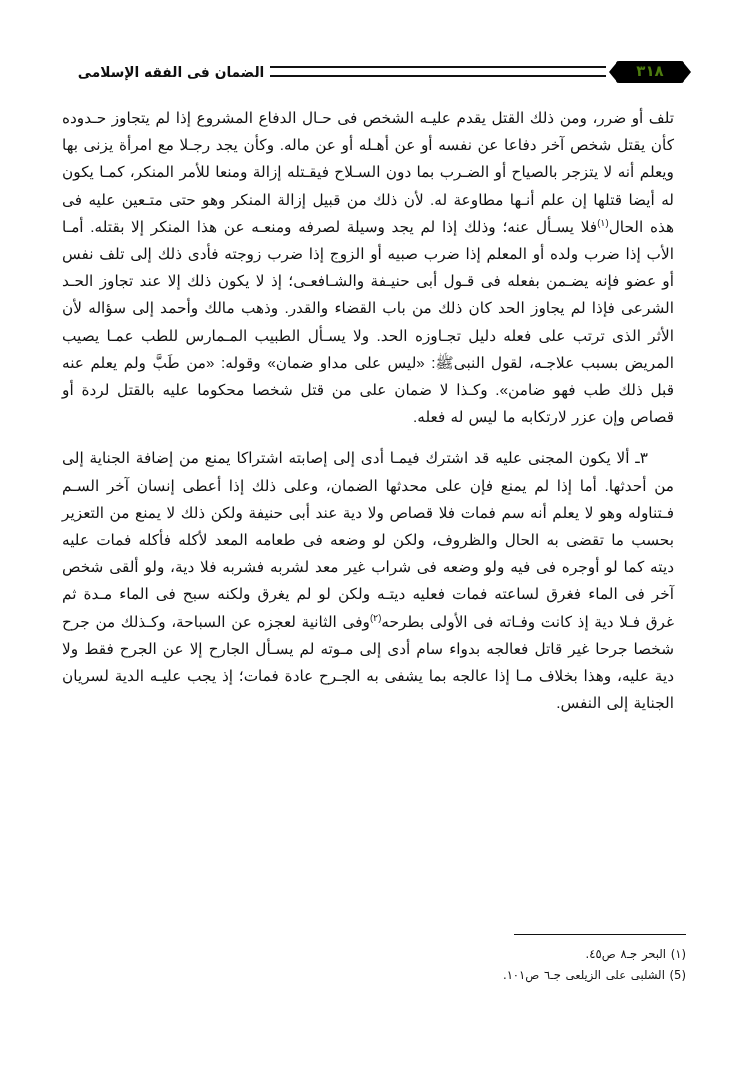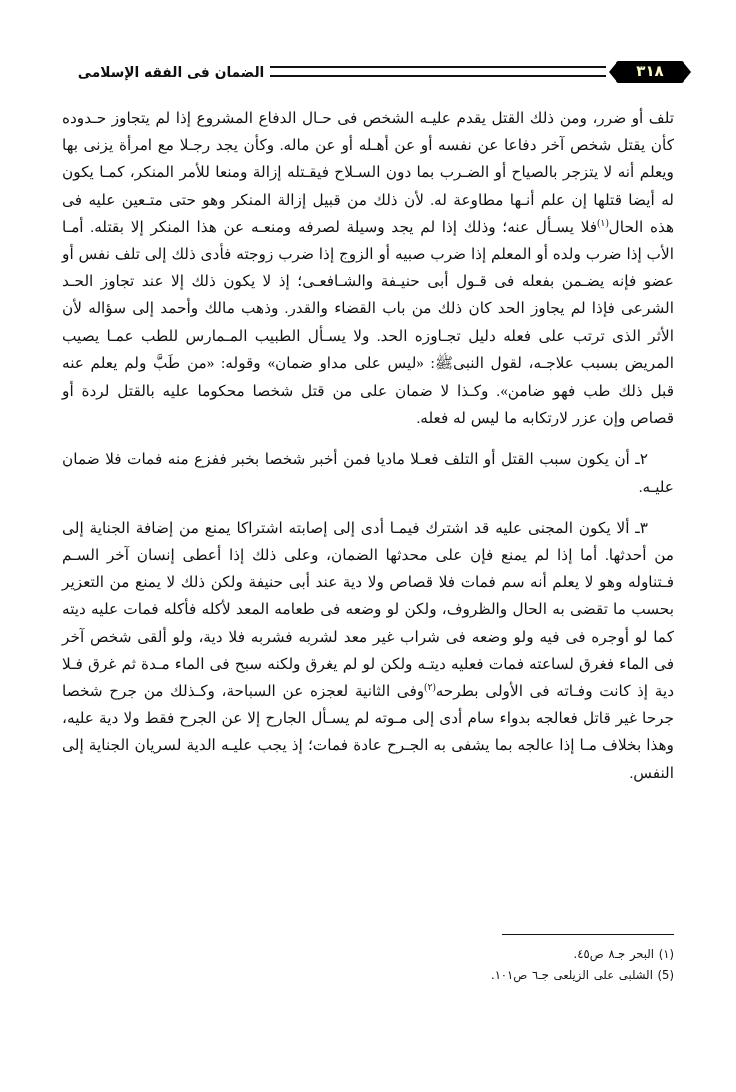--- a/index.html
+++ b/index.html
@@ -47,21 +47,21 @@
   .header-rule {
     flex: 1;
     height: 7px;
     border-top: 2px solid #111;
     border-bottom: 2px solid #111;
     margin: 0 10px 2px 6px;
   }
   .page-number-badge {
     position: relative;
     background: #000;
-    color: #fef9c3;
+    color: #4d7c0f;
     font-size: 15px;
     font-weight: bold;
     padding: 3px 16px 4px 16px;
     border-radius: 3px;
     line-height: 1;
     display: flex;
     align-items: center;
     justify-content: center;
     min-width: 36px;
   }
@@ -90,42 +90,42 @@
     right: 62px;
     left: 62px;
     text-align: justify;
     text-align-last: right;
     direction: rtl;
   }
   p {
     margin: 0 0 2px 0;
     font-size: 15.3px;
     line-height: 27.2px;
-    font-family: Liberation Serif, serif;
+    font-family: Liberation Sans, sans-serif;
     word-spacing: 1px;
   }
   p.indent {
     text-indent: 26px;
   }
   .gap-sm { margin-bottom: 10px; }
   sup {
     font-size: 9.5px;
     vertical-align: super;
     line-height: 0;
   }
   .salla {
     font-size: 15px;
     letter-spacing: -1px;
   }
 
   
   .footnotes {
     position: absolute;
     left: 62px;
-    right: 62px;
+    right: 50px;
     bottom: 106px;
     direction: rtl;
     text-align: right;
   }
   .footnote-rule {
     width: 172px;
     height: 0;
     border-top: 1.6px solid #111;
     margin: 0 0 9px auto;
   }
@@ -144,21 +144,20 @@
   <div class="header">
     <div class="header-title">الضمان فى الفقه الإسلامى</div>
     <div class="header-rule"></div>
     <div class="page-number-badge">٣١٨</div>
   </div>
 
   <div class="content">
 
     <p><span>تلف أو ضرر، ومن ذلك القتل يقدم عليـه الشخص فى حـال الدفاع المشروع إذا لم يتجاوز حـدوده كأن يقتل شخص آخر دفاعا عن نفسه أو عن أهـله أو عن ماله. وكأن يجد رجـلا مع امرأة يزنى بها ويعلم أنه لا يتزجر بالصياح أو الضـرب بما دون السـلاح فيقـتله إزالة ومنعا للأمر المنكر، كمـا يكون له أيضا قتلها إن علم أنـها مطاوعة له. لأن ذلك من قبيل إزالة المنكر وهو حتى متـعين عليه فى هذه الحال</span><sup>(١)</sup><span>فلا يسـأل عنه؛ وذلك إذا لم يجد وسيلة لصرفه ومنعـه عن هذا المنكر إلا بقتله. أمـا الأب إذا ضرب ولده أو المعلم إذا ضرب صبيه أو الزوج إذا ضرب زوجته فأدى ذلك إلى تلف نفس أو عضو فإنه يضـمن بفعله فى قـول أبى حنيـفة والشـافعـى؛ إذ لا يكون ذلك إلا عند تجاوز الحـد الشرعى فإذا لم يجاوز الحد كان ذلك من باب القضاء والقدر. وذهب مالك وأحمد إلى سؤاله لأن الأثر الذى ترتب على فعله دليل تجـاوزه الحد. ولا يسـأل الطبيب المـمارس للطب عمـا يصيب المريض بسبب علاجـه، لقول النبى</span><span class="salla">ﷺ</span><span>: «ليس على مداو ضمان» وقوله: «من طَبَّ ولم يعلم عنه قبل ذلك طب فهو ضامن». وكـذا لا ضمان على من قتل شخصا محكوما عليه بالقتل لردة أو قصاص وإن عزر لارتكابه ما ليس له فعله.</span></p>
 
-    <p class="indent gap-sm" style="margin-top:14px;">٢ـ أن يكون سبب القتل أو التلف فعـلا ماديا فمن أخبر شخصا بخبر ففزع منه فمات  فلا ضمان عليـه.</p>
 
     <p class="indent" style="margin-top:14px;"><span>٣ـ ألا يكون المجنى عليه قد اشترك فيمـا أدى إلى إصابته اشتراكا يمنع من إضافة الجناية إلى من أحدثها. أما إذا لم يمنع فإن على محدثها الضمان، وعلى ذلك إذا أعطى إنسان آخر السـم فـتناوله وهو لا يعلم أنه سم فمات فلا قصاص ولا دية عند أبى حنيفة ولكن ذلك لا يمنع من التعزير بحسب ما تقضى به الحال والظروف، ولكن لو وضعه فى طعامه المعد لأكله فأكله فمات عليه ديته كما لو أوجره فى فيه ولو وضعه فى شراب غير معد لشربه فشربه فلا دية، ولو ألقى شخص آخر فى الماء فغرق لساعته فمات فعليه ديتـه ولكن لو لم يغرق ولكنه سبح فى الماء مـدة ثم غرق فـلا دية إذ كانت وفـاته فى الأولى بطرحه</span><sup>(٢)</sup><span>وفى الثانية لعجزه عن السباحة، وكـذلك من جرح شخصا جرحا غير قاتل فعالجه بدواء سام أدى إلى مـوته لم يسـأل الجارح إلا عن الجرح فقط ولا دية عليه، وهذا بخلاف مـا إذا عالجه بما يشفى به الجـرح عادة فمات؛ إذ يجب عليـه الدية لسريان الجناية إلى النفس.</span></p>
 
   </div>
 
   <div class="footnotes">
     <div class="footnote-rule"></div>
     <p class="footnote">(١) البحر جـ٨ ص٤٥.</p>
     <p class="footnote">(5) الشلبى على الزيلعى جـ٦ ص١٠١.</p>
   </div>

